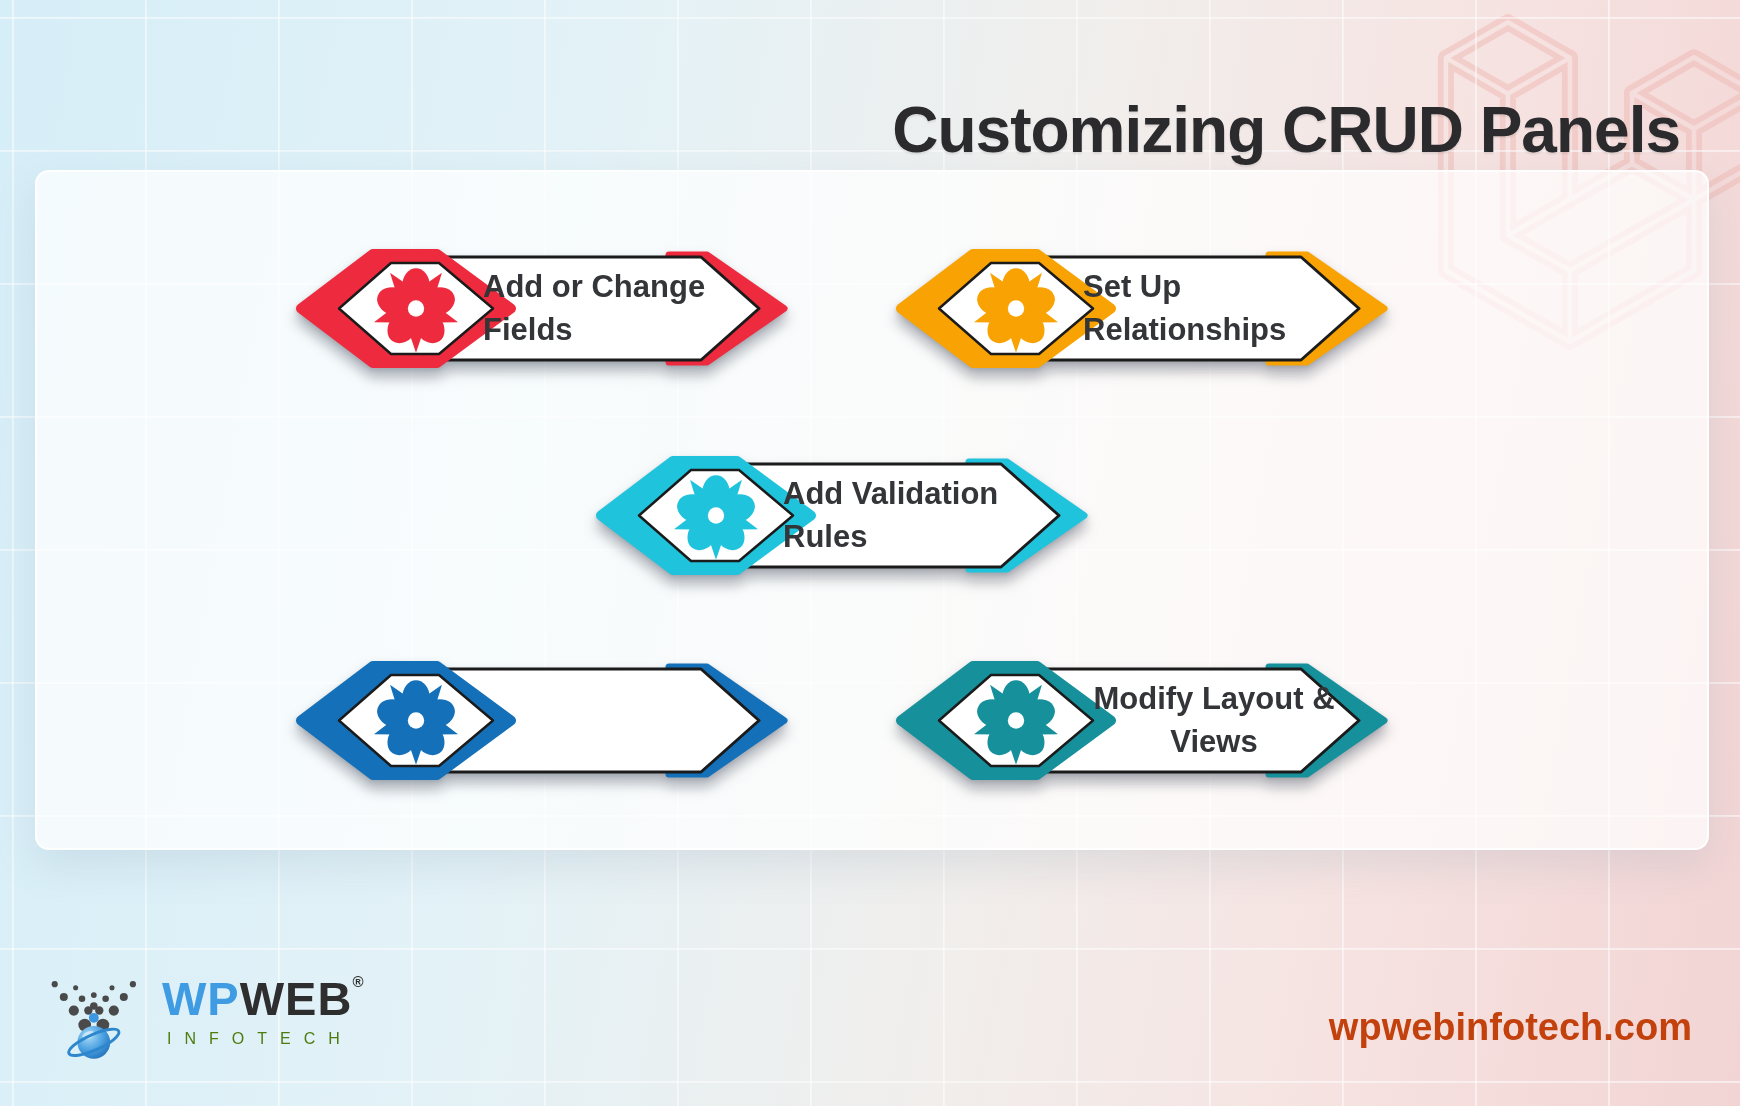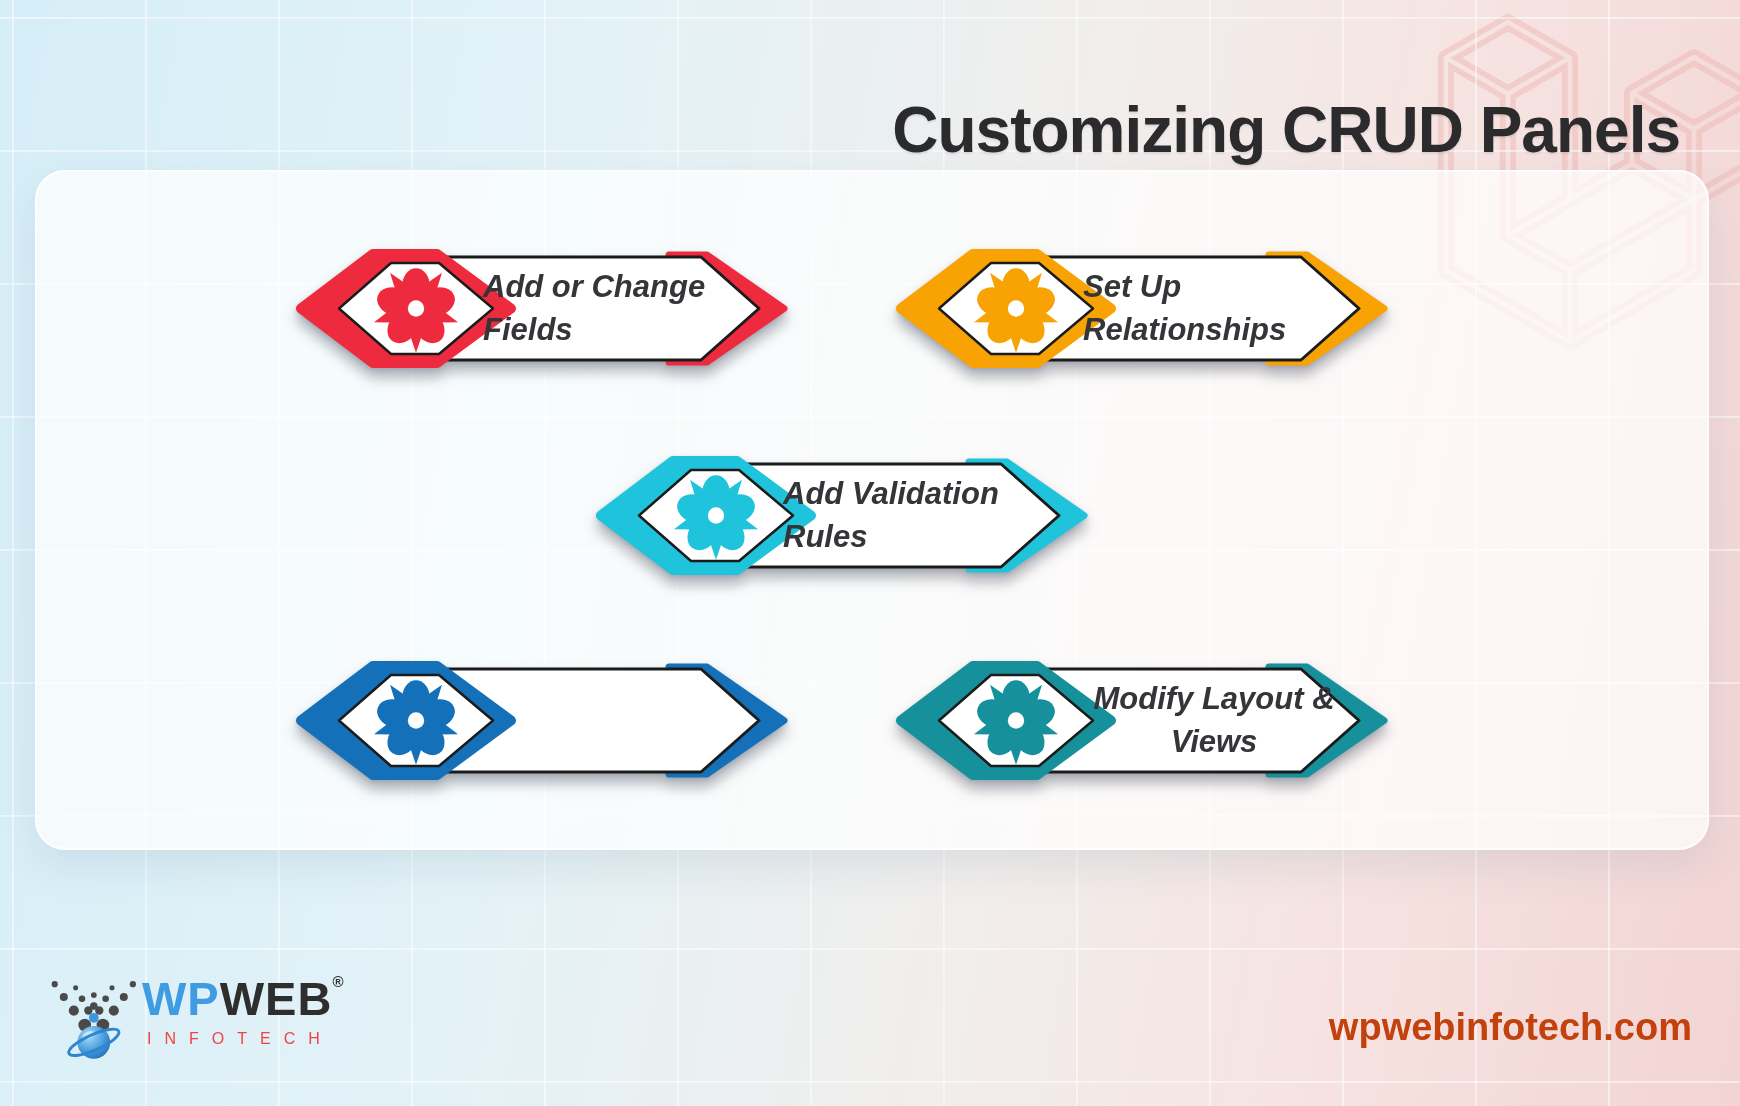--- a/index.html
+++ b/index.html
@@ -21,49 +21,48 @@
   .watermark{position:absolute;top:14px;right:-26px;z-index:0;opacity:.8;}
   .page-title{
     position:absolute;top:50px;left:0;width:1680px;text-align:right;z-index:3;
     font-size:64px;font-weight:bold;letter-spacing:-1px;color:#2b2b2e;
     text-shadow:0 2px 2px rgba(30,30,40,.10);
   }
   .card{
     position:absolute;left:35px;top:170px;width:1670px;height:676px;z-index:2;
     background:rgba(255,255,255,.72);
     border:2px solid rgba(255,255,255,.85);
-    border-radius:30px;
+    border-radius:14px;
     box-shadow:0 16px 40px rgba(110,135,160,.16);
-    font-style:italic;
   }
   .badge{position:absolute;width:510px;height:127px;}
   .badge svg.shape{
     position:absolute;inset:0;overflow:visible;
     filter:drop-shadow(0 9px 7px rgba(20,30,50,.30)) drop-shadow(0 2px 2px rgba(20,30,50,.15));
   }
   .badge-text{
     position:absolute;left:196px;top:0;height:100%;width:262px;
     display:flex;align-items:center;z-index:4;
     font-size:31px;line-height:1.38;font-weight:bold;color:#333538;
   }
   
   .b1{left:250px;top:73px;}
   .b2{left:850px;top:73px;}
   .b3{left:550px;top:280px;}
   .b4{left:250px;top:485px;}
   .b5{left:850px;top:485px;text-align:center;}
 
   .footer-logo{position:absolute;left:42px;top:966px;z-index:3;display:flex;align-items:flex-start;}
   .logo-mark{width:100px;height:120px;flex:0 0 auto;}
-  .logo-text{margin-left:0;padding-top:8px;}
+  .logo-text{margin-left:20px;padding-top:8px;}
   .logo-word{font-size:47px;font-weight:bold;letter-spacing:1px;line-height:1;}
   .logo-wp{color:#3f9be2;}
   .logo-web{color:#2e2e2e;}
   .logo-reg{font-size:15px;color:#2e2e2e;vertical-align:28px;font-weight:bold;}
-  .logo-sub{margin-top:8px;font-size:16px;letter-spacing:13px;color:#ef4444;padding-left:5px;}
+  .logo-sub{margin-top:8px;font-size:16px;letter-spacing:13px;color:#4d7c0f;padding-left:5px;}
   .website{
     position:absolute;top:1006px;right:48px;z-index:3;
     font-size:38px;font-weight:bold;color:#c2410c;letter-spacing:0px;text-align:center;
   }
 </style>
 </head>
 <body>
 
 <svg width="0" height="0" style="position:absolute" aria-hidden="true">
   <defs>

